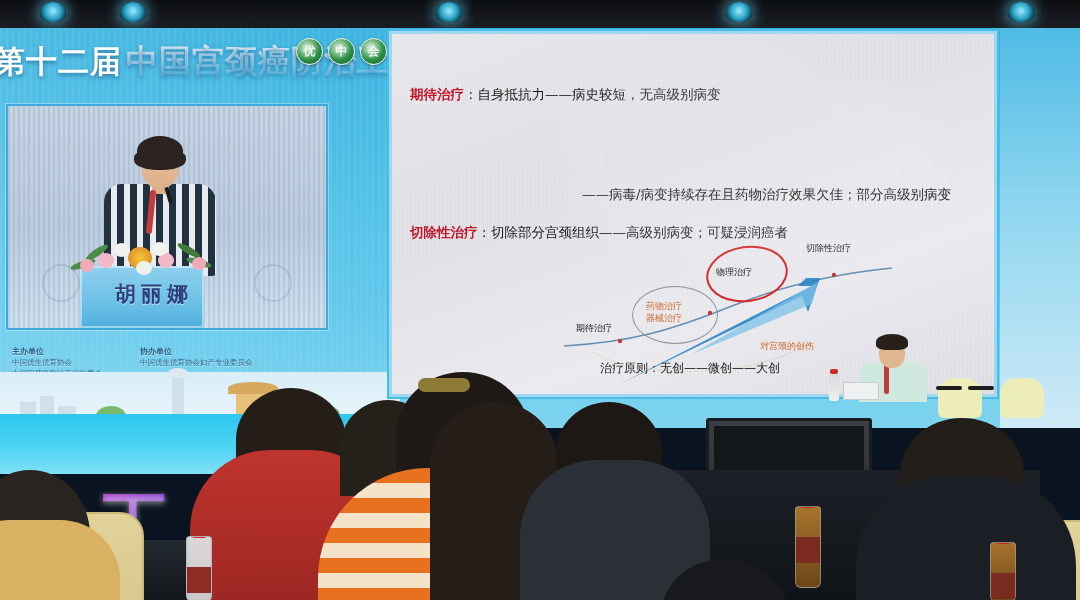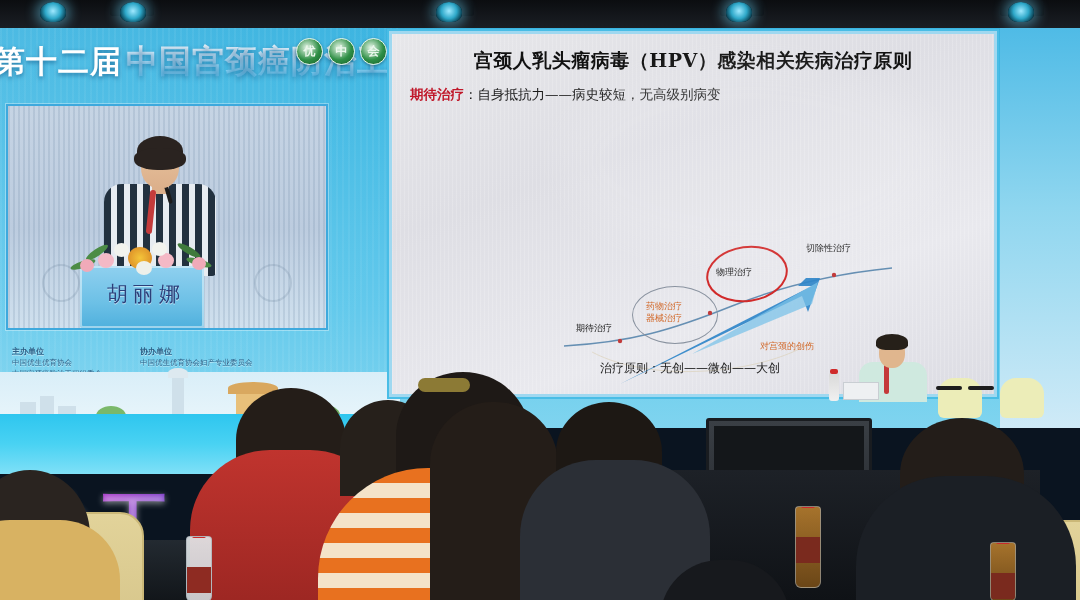--- a/index.html
+++ b/index.html
@@ -60,22 +60,22 @@
     background:repeating-linear-gradient(90deg,#22313f 0px,#22313f 7px,#e7ecf1 7px,#e7ecf1 13px);}
   .spk-neck{position:absolute;left:144px;top:74px;width:16px;height:14px;background:#dcb08b;}
   .spk-lanyard{position:absolute;left:140px;top:84px;width:6px;height:44px;background:#c43b3b;
     transform:rotate(6deg);border-radius:3px;}
   .spk-mic{position:absolute;left:158px;top:76px;width:4px;height:22px;background:#1c1c1c;
     transform:rotate(-16deg);border-radius:2px;}
 
   .podium{position:absolute;left:72px;top:160px;width:124px;height:62px;
     background:linear-gradient(180deg,#8fd0ef 0%,#6cc0e6 60%,#4fb0dd 100%);
     border-radius:3px;box-shadow:inset 0 0 0 2px rgba(255,255,255,.45);}
-  .podium-name{position:absolute;left:4px;top:14px;width:100%;text-align:center;
-    font-size:21px;font-weight:400;color:#2b3f7a;letter-spacing:5px;
+  .podium-name{position:absolute;left:12px;top:14px;width:100%;text-align:center;
+    font-size:21px;font-weight:700;color:#2b3f7a;letter-spacing:5px;
     font-family:"DejaVu Serif","Liberation Serif",serif;text-shadow:0 1px 0 rgba(255,255,255,.55);}
   .flowers{position:absolute;left:60px;top:133px;width:150px;height:36px;}
   .fl{position:absolute;border-radius:50%;}
   .leaf{position:absolute;width:26px;height:7px;border-radius:50%;background:#4c8c46;}
 
   
   .org{position:absolute;top:346px;font-size:7.5px;color:#2c5f86;line-height:11px;
     font-family:"DejaVu Sans",sans-serif;text-shadow:0 1px 0 rgba(255,255,255,.5);}
   .org b{font-size:8px;}
 
@@ -257,24 +257,29 @@
     <div class="tower" style="left:300px;top:32px;width:40px;height:22px;border-radius:50% 50% 20% 20%;background:#6fae61;"></div>
   </div>
   <div class="water"></div>
   <div class="calli">治工</div>
 
   <div class="rwall"></div>
 
   <div class="slide">
     <div class="slide-tex"></div>
 
-    <div class="slide-title">宫颈人乳头瘤病毒（HPV）感染相关疾病治疗原则</div>
 
     <div class="line" style="top:52px;">
       <span class="hl">期待治疗</span><span>：</span><span>自身抵抗力——病史较短，无高级别病变</span>
+    </div>
+    <div class="line" style="top:152px;left:190px;">
+      <span>——病毒/病变持续存在且药物治疗效果欠佳；部分高级别病变</span>
+    </div>
+    <div class="line" style="top:190px;">
+      <span class="hl">切除性治疗</span><span>：</span><span>切除部分宫颈组织——高级别病变；可疑浸润癌者</span>
     </div>
 
     <div class="diagram">
       <svg width="420" height="150" viewBox="0 0 420 150">
         <path d="M2,112 C70,108 110,96 170,72 C220,52 270,40 330,34" fill="none" stroke="#4d7fa8" stroke-width="1.4" opacity=".85"></path>
         <circle cx="58" cy="107" r="2.2" fill="#c23a3a"></circle>
         <circle cx="148" cy="79" r="2.2" fill="#c23a3a"></circle>
         <circle cx="272" cy="41" r="2.2" fill="#c23a3a"></circle>
         <path d="M58,150 L250,52 L236,52 L244,44 L258,44 L246,78 L240,62 Z" fill="#2f86c9" opacity=".92"></path>
         <path d="M130,120 L256,48 L250,70 Z" fill="#7cc3e8" opacity=".75"></path>

